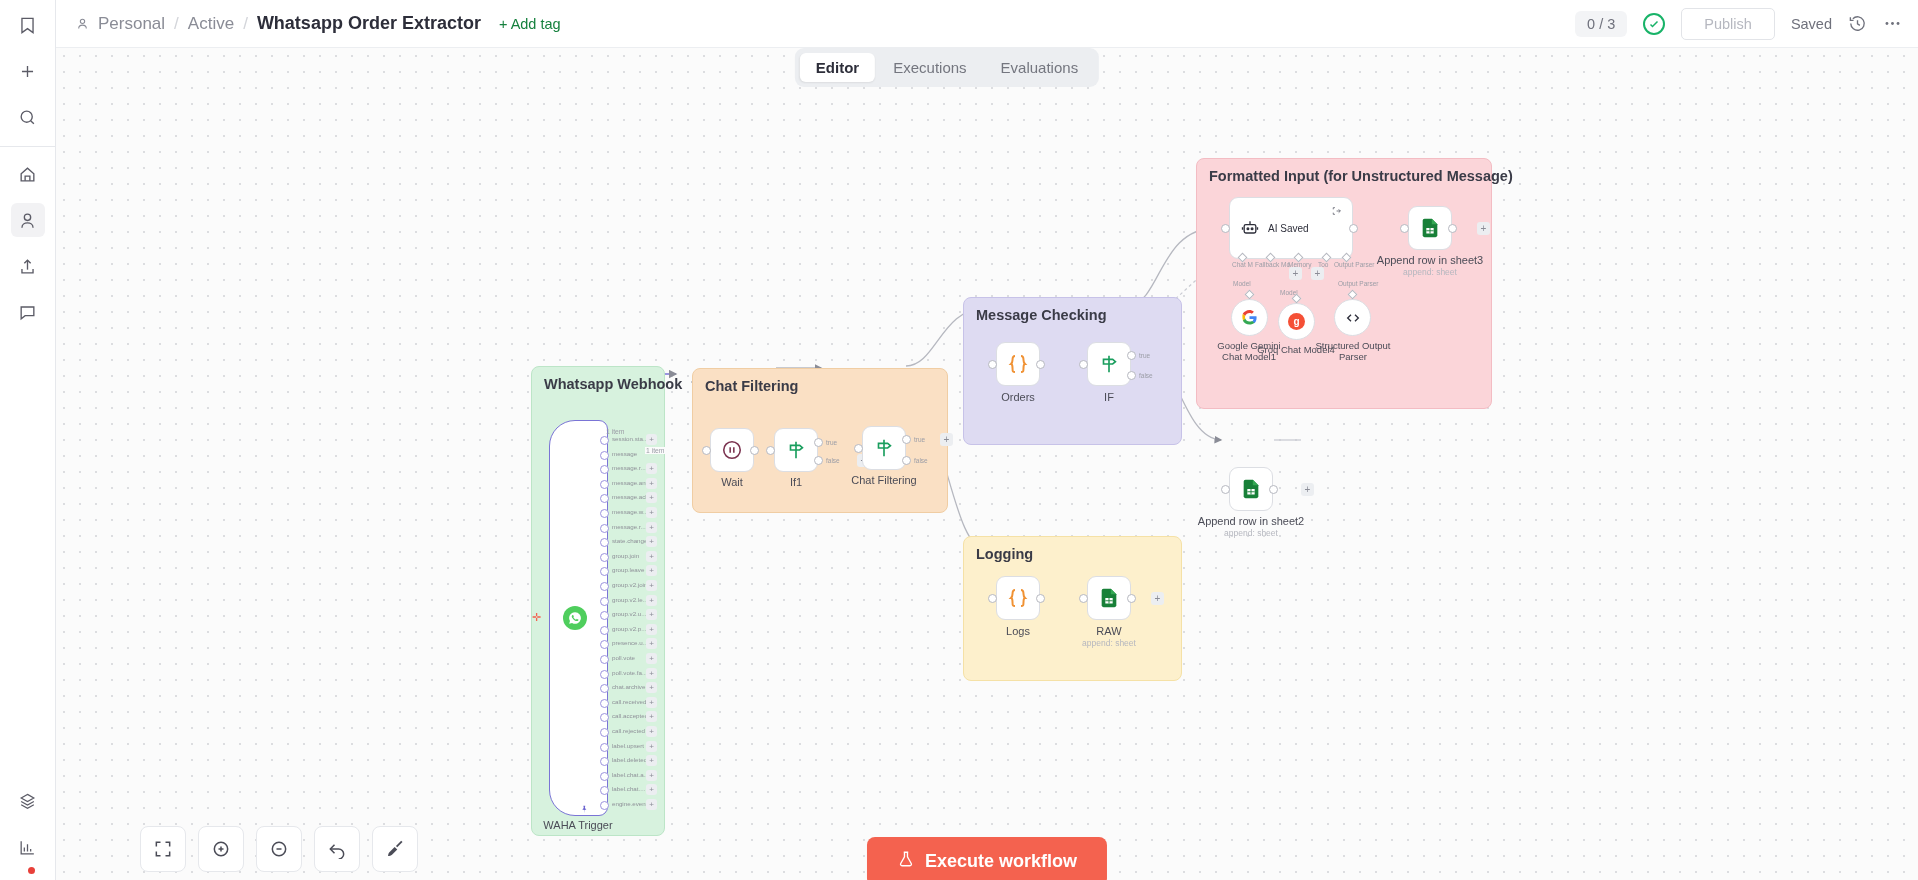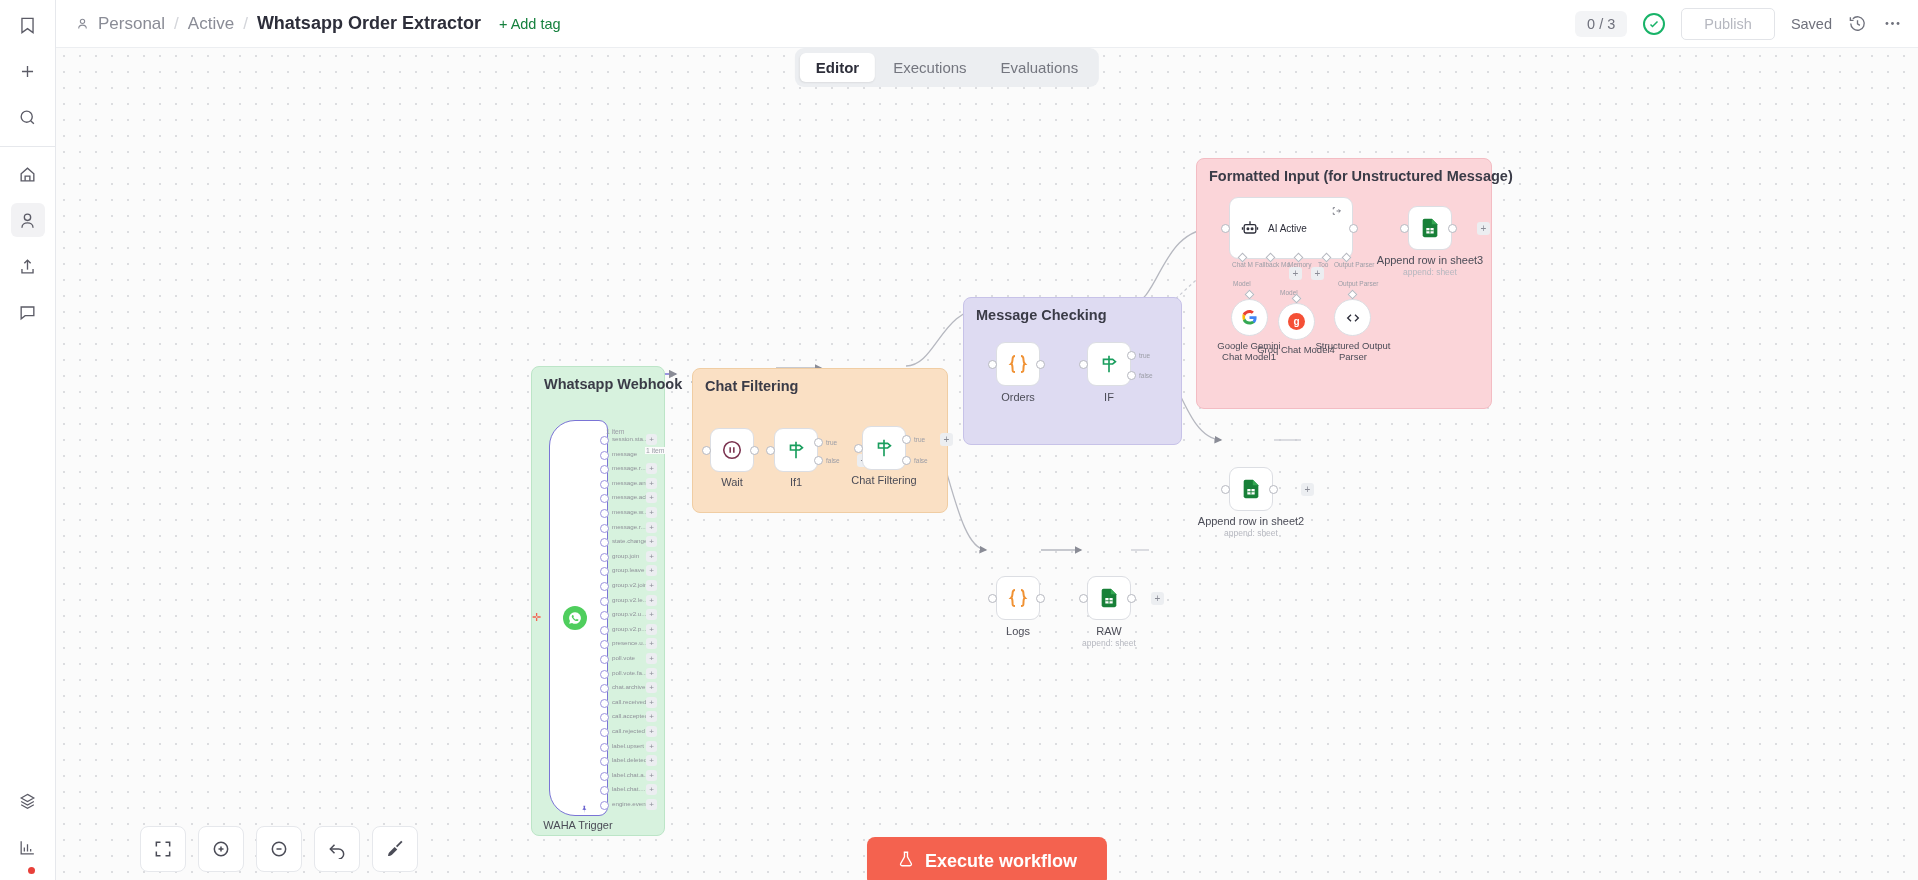--- a/index.html
+++ b/index.html
@@ -426,21 +426,21 @@
     </div>
 
     <div class="node" style="left:1173px;top:149px;width:124px;height:62px;justify-content:flex-start;padding-left:10px;gap:8px;">
       <svg width="20" height="20" viewBox="0 0 24 24" fill="none" stroke="#2d2e3a" stroke-width="1.6">
         <rect x="5" y="8" width="14" height="10" rx="2"></rect>
           <path d="M12 4v4"></path>
           <circle cx="9.5" cy="13" r="1"></circle>
         <circle cx="14.5" cy="13" r="1"></circle>
           <path d="M3 11v3M21 11v3"></path>
         </svg>
-      <span style="font-size:10px;color:#2d2e3a;">AI Active</span>
+      <span style="font-size:10px;color:#2d2e3a;">AI Saved</span>
     </div>
     <div style="position:absolute;left:1276px;top:154px;color:#6f717c;">
       <svg width="10" height="10" viewBox="0 0 24 24" fill="none" stroke="currentColor" stroke-width="2.2">
         <path d="M3 8V4h4M3 16v4h4"></path>
           <path d="M11 12h9M16 8l4 4-4 4"></path>
         </svg>
     </div>
     <div class="port" style="left:1165px;top:176px;"></div>
     <div class="port" style="left:1293px;top:176px;"></div>
 
@@ -510,20 +510,23 @@
         <rect x="8" y="12" width="8" height="6" fill="#fff"></rect>
         <path stroke="#188038" stroke-width="1" d="M8 15h8M12 12v6"></path>
         </svg>
     </div>
     <div class="port" style="left:1165px;top:437px;"></div>
     <div class="port" style="left:1213px;top:437px;"></div>
     <div class="plusbtn" style="left:1245px;top:435px;">+</div>
     <div class="nlabel" style="left:1195px;top:467px;">Append row in sheet2</div>
     <div class="nsub" style="left:1195px;top:480px;">append: sheet</div>
 
+    <div class="grp" style="left:907px;top:488px;width:219px;height:145px;background:#fdf0cc;border:1px solid #f5e1a6;">
+      <div class="grp-t">Logging</div>
+    </div>
     <div class="node" style="left:940px;top:528px;width:44px;height:44px;">
       <svg width="24" height="24" viewBox="0 0 24 24" fill="none" stroke="#f09234" stroke-width="2">
         <path d="M9 4c-2 0-2.5 1.5-2.5 4S5 12 5 12s1.5 0 1.5 4 .5 4 2.5 4"></path>
         <path d="M15 4c2 0 2.5 1.5 2.5 4s1.5 4 1.5 4-1.5 0-1.5 4-.5 4-2.5 4"></path>
         </svg>
     </div>
     <div class="port" style="left:932px;top:546px;"></div>
     <div class="port" style="left:980px;top:546px;"></div>
     <div class="nlabel" style="left:962px;top:577px;">Logs</div>
     <div class="node" style="left:1031px;top:528px;width:44px;height:44px;">

